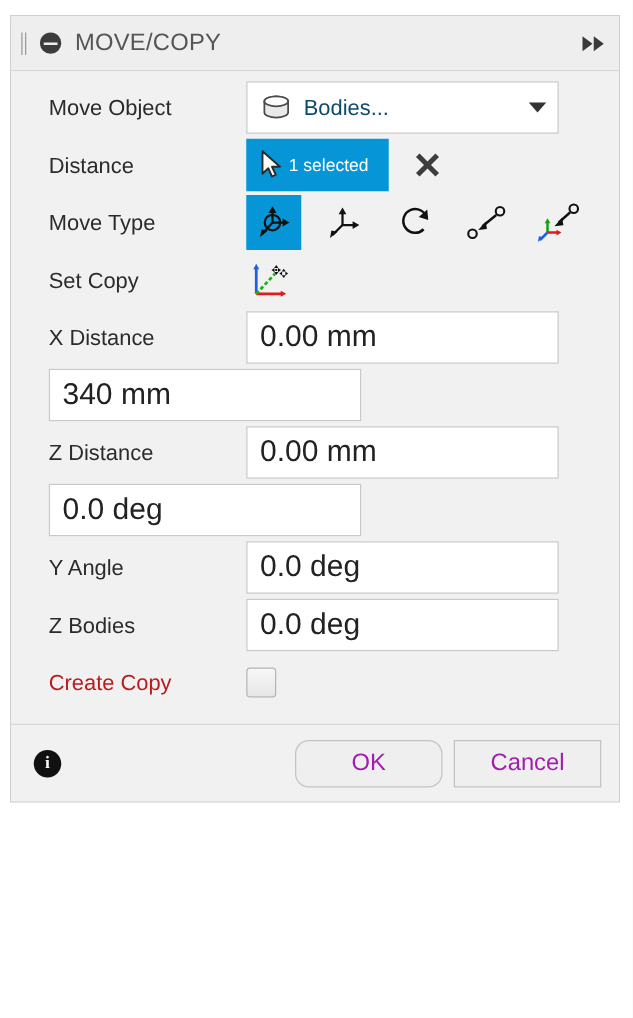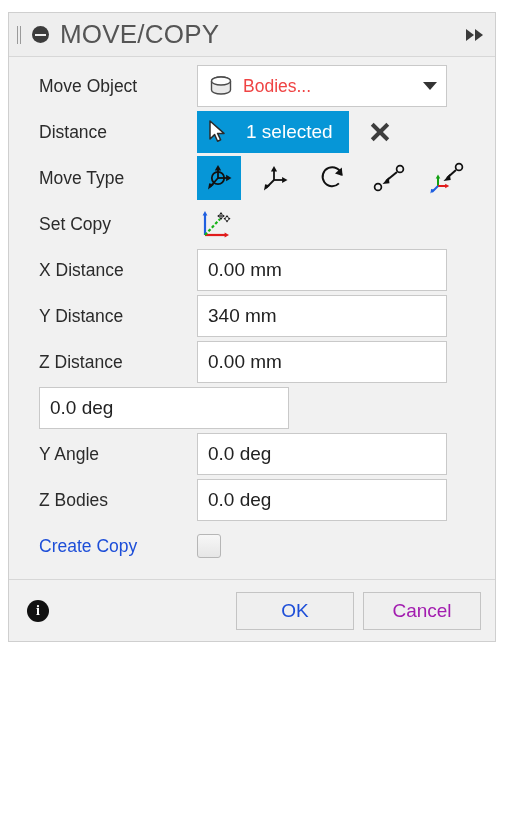--- a/index.html
+++ b/index.html
@@ -65,21 +65,21 @@
     position: absolute;
     left: 3px;
     top: 7.5px;
     width: 11px;
     height: 2.5px;
     background: #eeeeee;
   }
 
   .title-text {
     margin-left: 11px;
-    font-size: 26px;
+    font-size: 19px;
     color: #555555;
     letter-spacing: .2px;
     white-space: nowrap;
   }
 
   .titlebar-spacer { flex: 1 1 auto; }
 
   .expand-icon {
     display: flex;
     align-items: center;
@@ -105,21 +105,21 @@
     min-height: 46px;
     padding: 0 0 0 30px;
     box-sizing: border-box;
   }
   .row-label {
     width: 158px;
     flex: 0 0 auto;
     font-size: 17.5px;
     color: #2b2b2b;
   }
-  .row-label.disabled { color: #1d4ed8; }
+  .row-label.disabled { color: #b91c1c; }
 
   .row-control {
     flex: 1 1 auto;
     display: flex;
     align-items: center;
   }
 
   
   .dropdown {
     width: 250px;
@@ -133,21 +133,21 @@
   }
   .body-icon {
     width: 26px;
     height: 22px;
     flex: 0 0 auto;
     position: relative;
   }
   .dropdown-text {
     margin-left: 9px;
     font-size: 17.5px;
-    color: #ef4444;
+    color: #0c4a6e;
     flex: 1 1 auto;
     white-space: nowrap;
   }
   .caret-down {
     width: 0; height: 0;
     border-left: 7px solid transparent;
     border-right: 7px solid transparent;
     border-top: 8px solid #333333;
     flex: 0 0 auto;
   }
@@ -156,22 +156,22 @@
   .sel-button {
     height: 42px;
     background: #0696d7;
     display: flex;
     align-items: center;
     padding: 0 16px 0 10px;
     box-sizing: border-box;
   }
   .cursor-icon { width: 22px; height: 24px; flex: 0 0 auto; }
   .sel-text {
-    margin-left: 17px;
-    font-size: 19px;
+    margin-left: 2px;
+    font-size: 14px;
     color: #ffffff;
     white-space: nowrap;
   }
   .clear-x {
     margin-left: 20px;
     width: 22px;
     height: 22px;
     position: relative;
     flex: 0 0 auto;
   }
@@ -207,21 +207,21 @@
   
   .text-input {
     width: 250px;
     height: 42px;
     background: #ffffff;
     border: 1px solid #c9c9c9;
     display: flex;
     align-items: center;
     padding: 0 10px;
     box-sizing: border-box;
-    font-size: 19px;
+    font-size: 24px;
     color: #222222;
   }
 
   
   .checkbox {
     width: 24px;
     height: 24px;
     border: 1px solid #b6b6b6;
     border-radius: 3px;
     background: linear-gradient(#f7f7f7, #e6e6e6);
@@ -256,21 +256,21 @@
     height: 38px;
     min-width: 118px;
     border: 1px solid #c4c4c4;
     background: #efefef;
     display: flex;
     align-items: center;
     justify-content: center;
     font-size: 19px;
     box-sizing: border-box;
   }
-  .btn.ok { color: #1d4ed8; margin-right: 9px; }
+  .btn.ok { color: #a21caf; margin-right: 9px; border-radius: 11px; }
   .btn.cancel { color: #a21caf; }
 </style>
 </head>
 <body>
 
 <div class="dialog">
 
   <div class="titlebar">
     <div class="grip"></div>
     <div class="collapse-icon"></div>
@@ -413,21 +413,20 @@
     </div>
 
     <div class="row">
       <div class="row-label">X Distance</div>
       <div class="row-control">
         <div class="text-input">0.00 mm</div>
       </div>
     </div>
 
     <div class="row">
-      <div class="row-label">Y Distance</div>
       <div class="row-control">
         <div class="text-input">340 mm</div>
       </div>
     </div>
 
     <div class="row">
       <div class="row-label">Z Distance</div>
       <div class="row-control">
         <div class="text-input">0.00 mm</div>
       </div>

